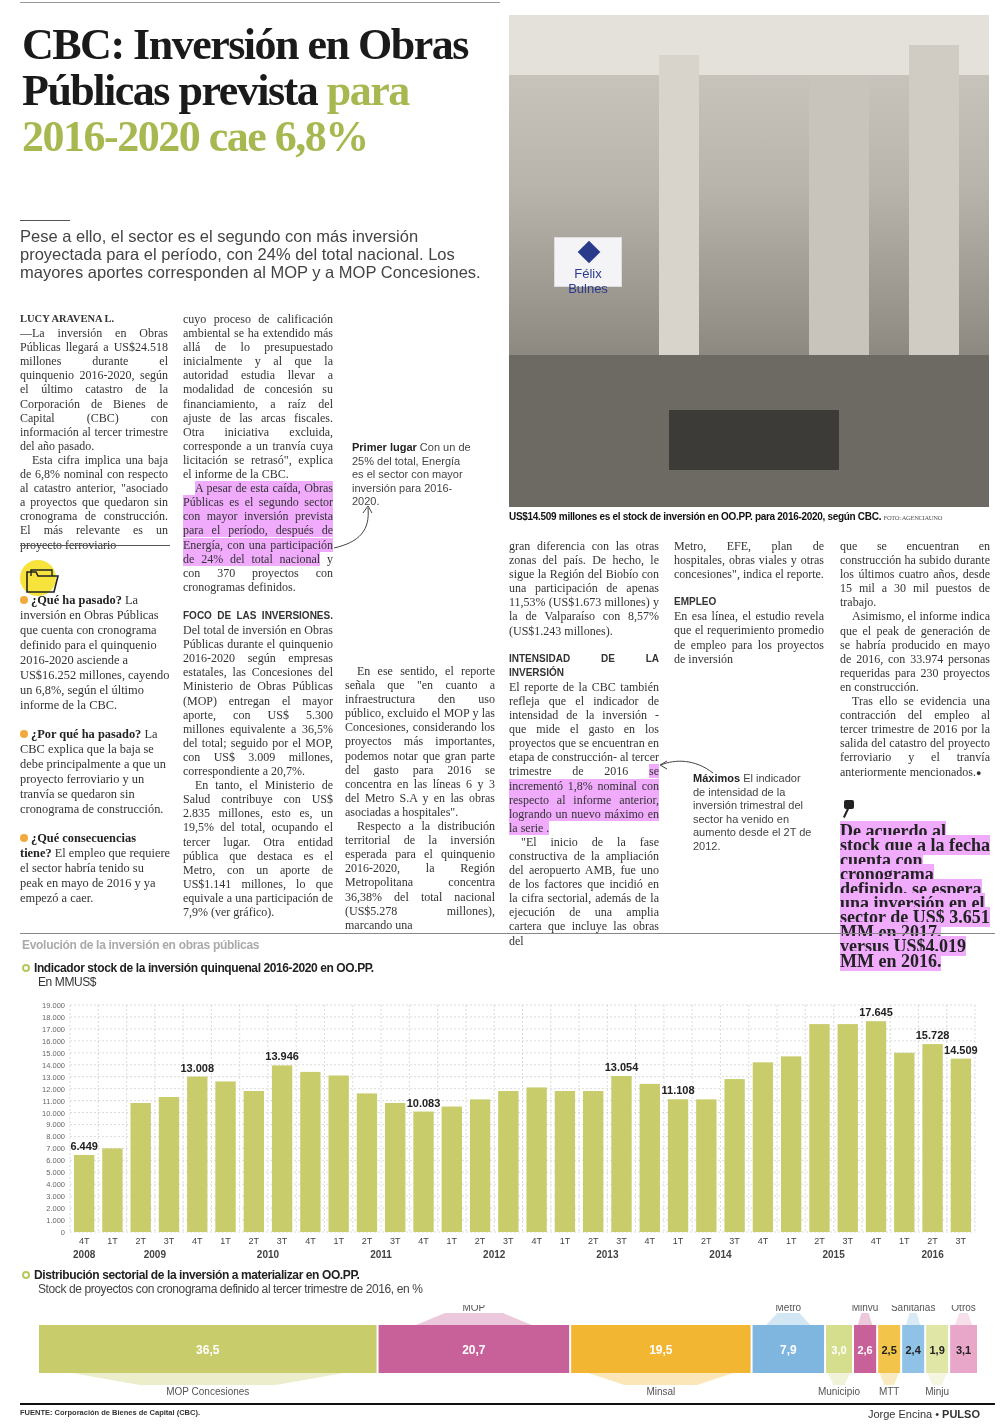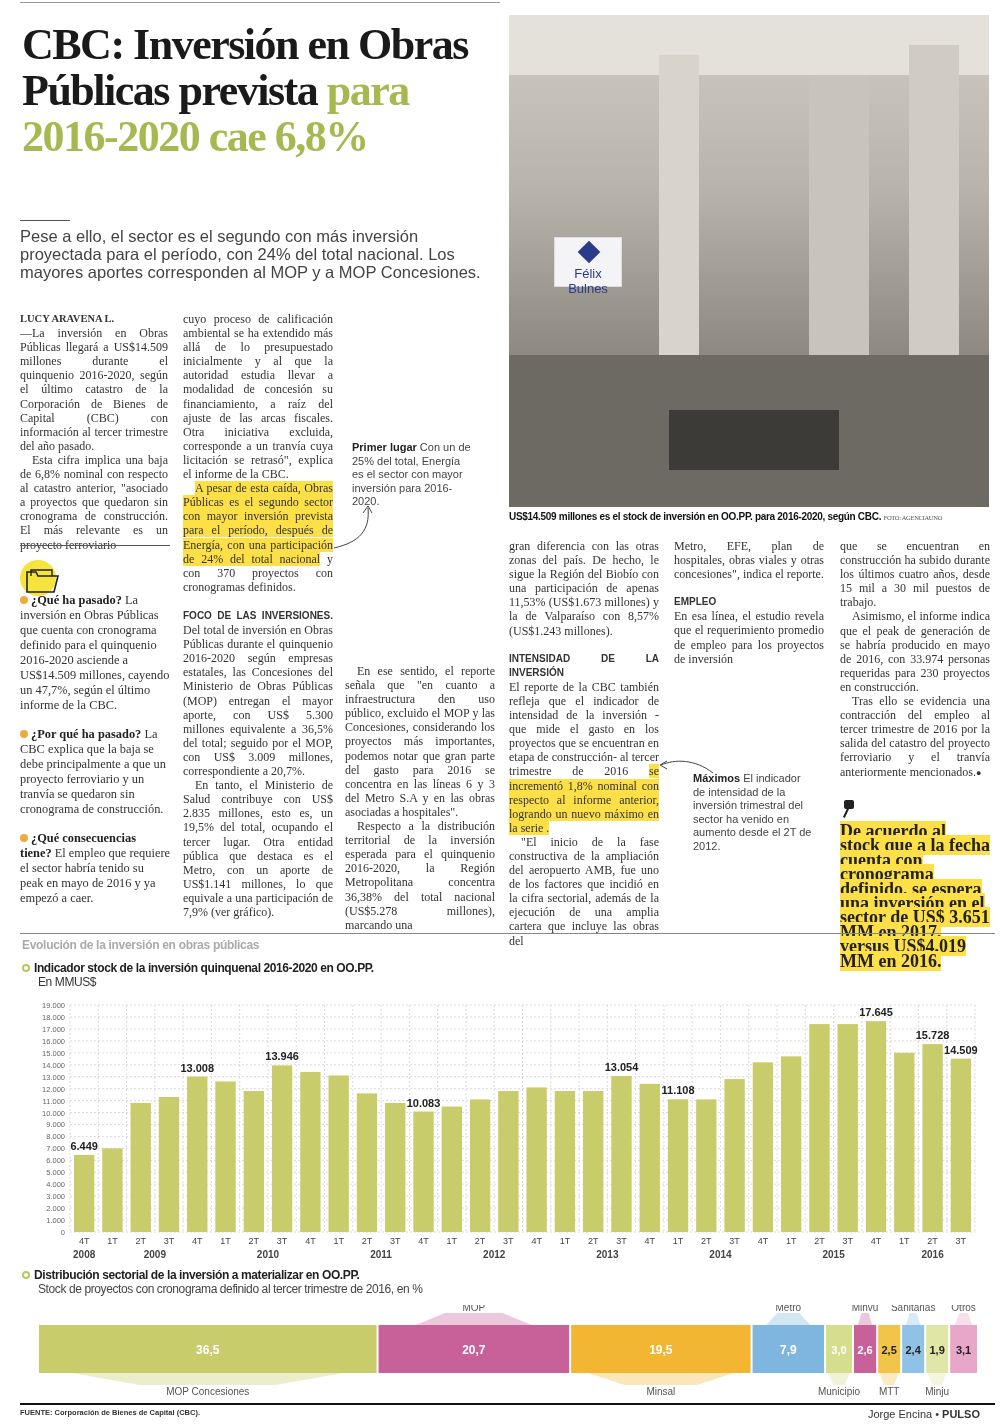--- a/index.html
+++ b/index.html
@@ -7,21 +7,21 @@
   .abs { position: absolute; }
   .topline { left: 20px; top: 2px; width: 480px; height: 1px; background: #999; }
   .headline { left: 22px; top: 22px; width: 470px; font-family: Liberation Serif, serif; font-weight: bold; font-size: 44px; line-height: 46px; letter-spacing: -1.5px; color: #1a1a1a; }
   .headline .green { color: #a8b850; }
   .shortrule { left: 20px; top: 220px; width: 50px; height: 1px; background: #555; }
   .deck { left: 20px; top: 227px; width: 480px; font-family: "Liberation Sans", sans-serif; font-size: 16.5px; line-height: 18px; color: #444; }
   .body { font-size: 12px; line-height: 14.1px; text-align: justify; color: #333; }
   .body p { text-indent: 12px; }
   .body p.noindent { text-indent: 0; }
   .byline { font-weight: bold; font-size: 10.5px; }
-  .hl { background: #fde047; }
+  .hl { background: #f0abfc; }
   .subhead { font-family: "Liberation Sans", sans-serif; font-weight: bold; font-size: 10px; text-transform: uppercase; }
   .col1 { left: 20px; top: 312px; width: 148px; }
   .col2 { left: 183px; top: 312px; width: 150px; }
   .col2b { left: 183px; top: 608px; width: 150px; }
   .col3 { left: 345px; top: 664px; width: 150px; }
   .col4 { left: 509px; top: 539px; width: 150px; }
   .col5 { left: 674px; top: 539px; width: 150px; }
   .col6 { left: 840px; top: 539px; width: 150px; }
   .sep1 { left: 20px; top: 545px; width: 150px; height: 1px; background: #555; }
   .folder { left: 20px; top: 560px; width: 36px; height: 36px; border-radius: 50%; background: #f6e43c; }
@@ -62,32 +62,32 @@
 </head>
 <body>
 
 <div class="abs topline"></div>
 <h1 class="abs headline"><span>CBC: Inversión en Obras Públicas prevista</span> <span class="green">para 2016-2020 cae 6,8%</span></h1>
 <div class="abs shortrule"></div>
 <p class="abs deck">Pese a ello, el sector es el segundo con más inversión proyectada para el período, con 24% del total nacional. Los mayores aportes corresponden al MOP y a MOP Concesiones.</p>
 
 <div class="abs body col1">
   <p class="noindent byline">LUCY ARAVENA L.</p>
-  <p class="noindent">—La inversión en Obras Públicas llegará a US$14.509 millones durante el quinquenio 2016-2020, según el último catastro de la Corporación de Bienes de Capital (CBC) con información al tercer trimestre del año pasado.</p>
+  <p class="noindent">—La inversión en Obras Públicas llegará a US$24.518 millones durante el quinquenio 2016-2020, según el último catastro de la Corporación de Bienes de Capital (CBC) con información al tercer trimestre del año pasado.</p>
   <p>Esta cifra implica una baja de 6,8% nominal con respecto al catastro anterior, "asociado a proyectos que quedaron sin cronograma de construcción. El más relevante es un proyecto ferroviario</p>
 </div>
 <div class="abs sep1"></div>
 <div class="abs folder">
   <svg width="40" height="30" viewBox="0 0 40 30" style="position:absolute;left:4px;top:6px">
     <path d="M3 6 L3 26 L30 26 L34 10 L14 10 L12 6 Z" fill="none" stroke="#222" stroke-width="1.6"></path>
     <path d="M7 10 L7 4 L28 4 L28 10" fill="none" stroke="#222" stroke-width="1.4"></path>
   </svg>
 </div>
 <div class="abs qa">
-  <div class="item"><span class="dot"></span><b>¿Qué ha pasado?</b><span> La inversión en Obras Públicas que cuenta con cronograma definido para el quinquenio 2016-2020 asciende a US$14.509 millones, cayendo un 47,7%, según el último informe de la CBC.</span></div>
+  <div class="item"><span class="dot"></span><b>¿Qué ha pasado?</b><span> La inversión en Obras Públicas que cuenta con cronograma definido para el quinquenio 2016-2020 asciende a US$16.252 millones, cayendo un 6,8%, según el último informe de la CBC.</span></div>
   <div class="item"><span class="dot"></span><b>¿Por qué ha pasado?</b><span> La CBC explica que la baja se debe principalmente a que un proyecto ferroviario y un tranvía se quedaron sin cronograma de construcción.</span></div>
   <div class="item"><span class="dot"></span><b>¿Qué consecuencias tiene?</b><span> El empleo que requiere el sector habría tenido su peak en mayo de 2016 y ya empezó a caer.</span></div>
 </div>
 
 <div class="abs body col2">
   <p class="noindent">cuyo proceso de calificación ambiental se ha extendido más allá de lo presupuestado inicialmente y al que la autoridad estudia llevar a modalidad de concesión su financiamiento, a raíz del ajuste de las arcas fiscales. Otra iniciativa excluida, corresponde a un tranvía cuya licitación se retrasó", explica el informe de la CBC.</p>
   <p><span class="hl">A pesar de esta caída, Obras Públicas es el segundo sector con mayor inversión prevista para el período, después de Energía, con una participación de 24% del total nacional</span><span> y con 370 proyectos con cronogramas definidos.</span></p>
 </div>
 <div class="abs body col2b">
   <p class="noindent"><span class="subhead">FOCO DE LAS INVERSIONES.</span><span> Del total de inversión en Obras Públicas durante el quinquenio 2016-2020 según empresas estatales, las Concesiones del Ministerio de Obras Públicas (MOP) entregan el mayor aporte, con US$ 5.300 millones equivalente a 36,5% del total; seguido por el MOP, con US$ 3.009 millones, correspondiente a 20,7%.</span></p>

